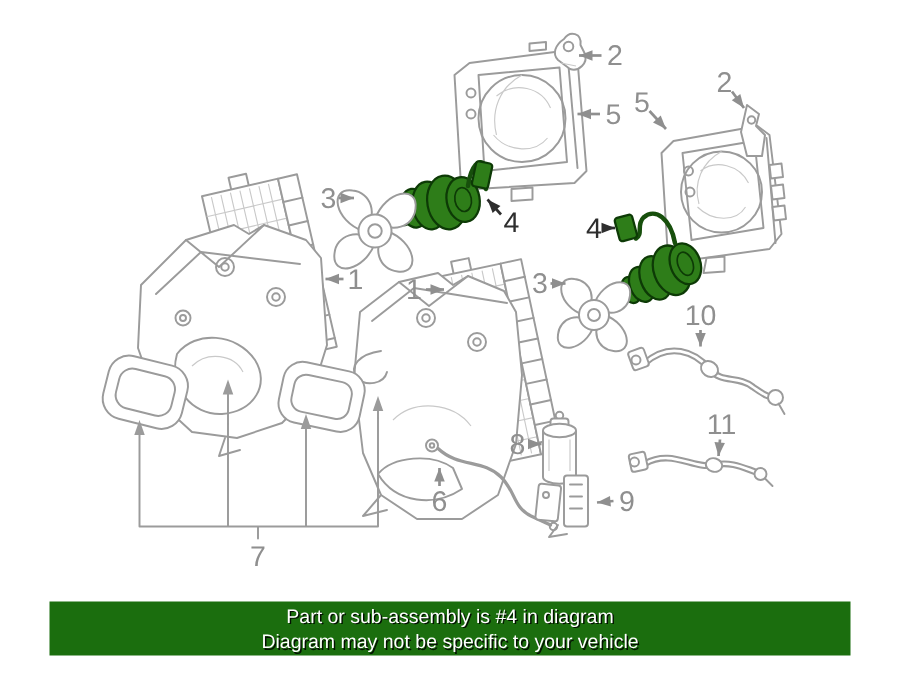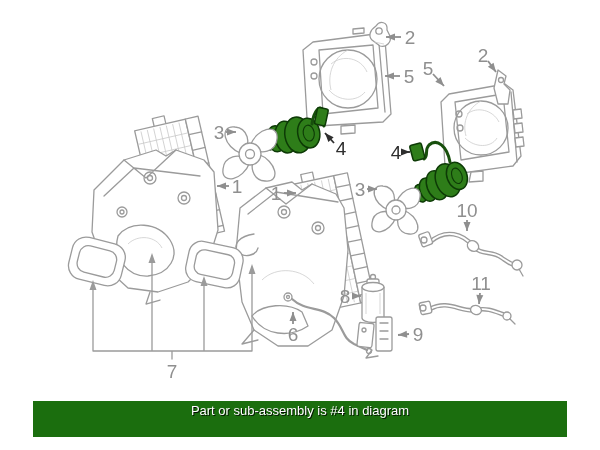--- a/index.html
+++ b/index.html
@@ -284,14 +284,15 @@
         <text x="293" y="340.5" class="callout-label" fill="#8f8f8f">6</text>
         <line x1="409" y1="334" x2="398" y2="335" stroke="#8f8f8f" stroke-width="1.8"></line>
         <polygon points="398,335 406.64616374706054,330.6995520629804 407.2799139693582,337.67080450825426" fill="#8f8f8f"></polygon>
         <text x="418" y="340.5" class="callout-label" fill="#8f8f8f">9</text>
         <text x="172" y="377.5" class="callout-label" fill="#8f8f8f">7</text>
       </g>
   </svg>
 
   <div class="banner">
     <div>Part or sub-assembly is #4 in diagram</div>
+    <div>Diagram may not be specific to your vehicle</div>
   </div>
 </div>
 
 </body></html>

